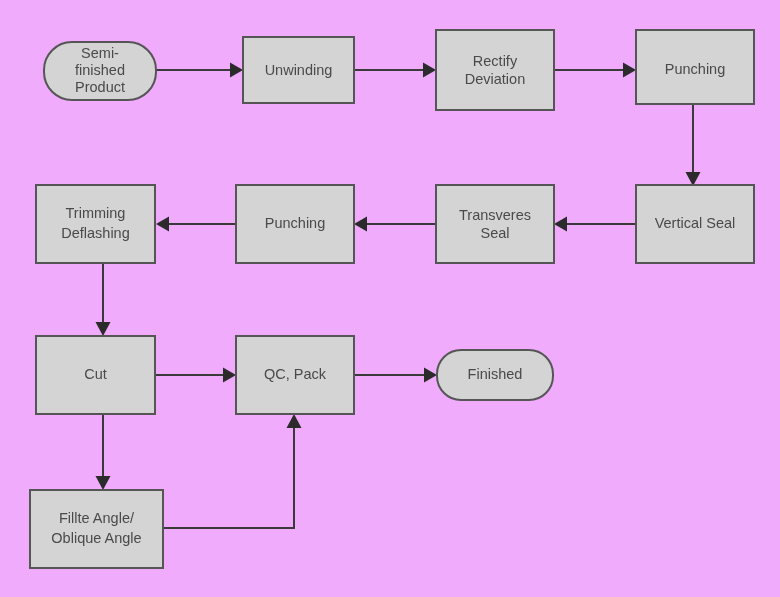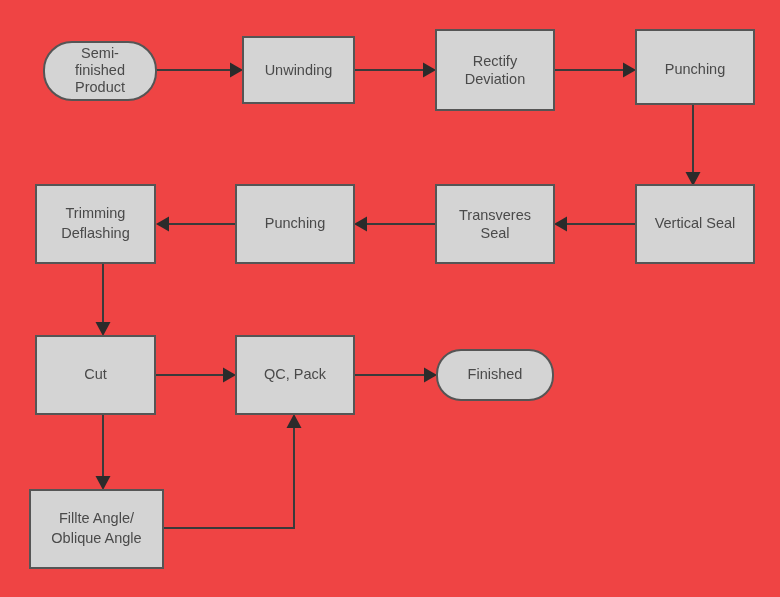--- a/index.html
+++ b/index.html
@@ -10,21 +10,21 @@
   body {
     width: 780px;
     height: 597px;
     font-family: "Liberation Sans", sans-serif;
     overflow: hidden;
   }
   #flowchart-root {
     position: relative;
     width: 780px;
     height: 597px;
-    background: #ef4444;
+    background: #f0abfc;
   }
   svg.fc {
     display: block;
     width: 780px;
     height: 597px;
   }
   .node-shape {
     fill: #d4d4d4;
     stroke: #555555;
     stroke-width: 2;

